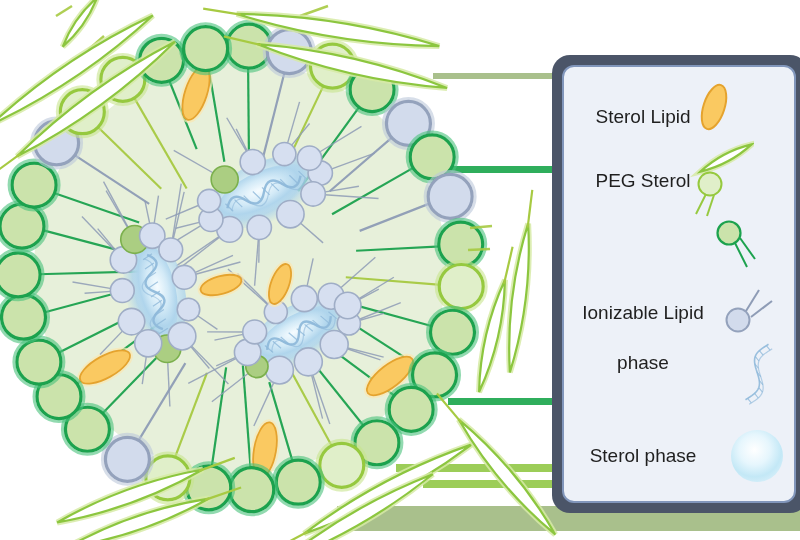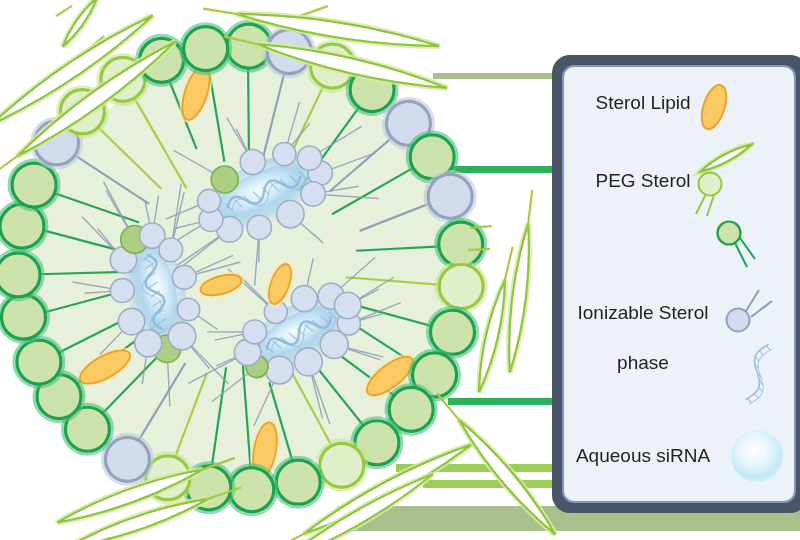--- a/index.html
+++ b/index.html
@@ -384,25 +384,25 @@
           <path d="M 0 -75 C 9 -25 9 25 0 75 C -9 25 -9 -25 0 -75 Z" fill="#ffffff" stroke="#d7eba6" stroke-width="6" opacity="0.85"></path>
           <path d="M 0 -75 C 9 -25 9 25 0 75 C -9 25 -9 -25 0 -75 Z" fill="#ffffff" stroke="#8cc63f" stroke-width="2.2"></path>
           <line x1="0" y1="71" x2="0" y2="109" stroke="#a7ca42" stroke-width="2.2"></line>
         </g>
       </g>
     </svg>
 
   <div class="legend-frame"></div>
   <div class="legend-inner"></div>
 
-  <div class="llabel" style="top:90px">Sterol Lipid</div>
+  <div class="llabel" style="top:104px">Sterol Lipid</div>
   <div class="llabel" style="top:168px">PEG Sterol</div>
-  <div class="llabel" style="top:300px">Ionizable Sterol</div>
+  <div class="llabel" style="top:300px">Ionizable Lipid</div>
   <div class="llabel" style="top:350px">phase</div>
-  <div class="llabel" style="top:443px">Aqueous siRNA</div>
+  <div class="llabel" style="top:443px">Sterol phase</div>
 
   <svg class="licon" style="left:674px;top:65px" viewBox="0 0 80 80">
       <g>
         <ellipse cx="40" cy="42" rx="10.5" ry="23" fill="#fac961" stroke="#e5a32e" stroke-width="2" transform="rotate(18 40 42)"></ellipse>
       </g>
     </svg>
   <svg class="licon" style="left:674px;top:140px" viewBox="0 0 80 80">
       <g>
         <g transform="translate(52,18) rotate(62)">
           <path d="M 0 -29 C 5 -9.666666666666666 5 9.666666666666666 0 29 C -5 9.666666666666666 -5 -9.666666666666666 0 -29 Z" fill="#ffffff" stroke="#d7eba6" stroke-width="6" opacity="0.85"></path>

